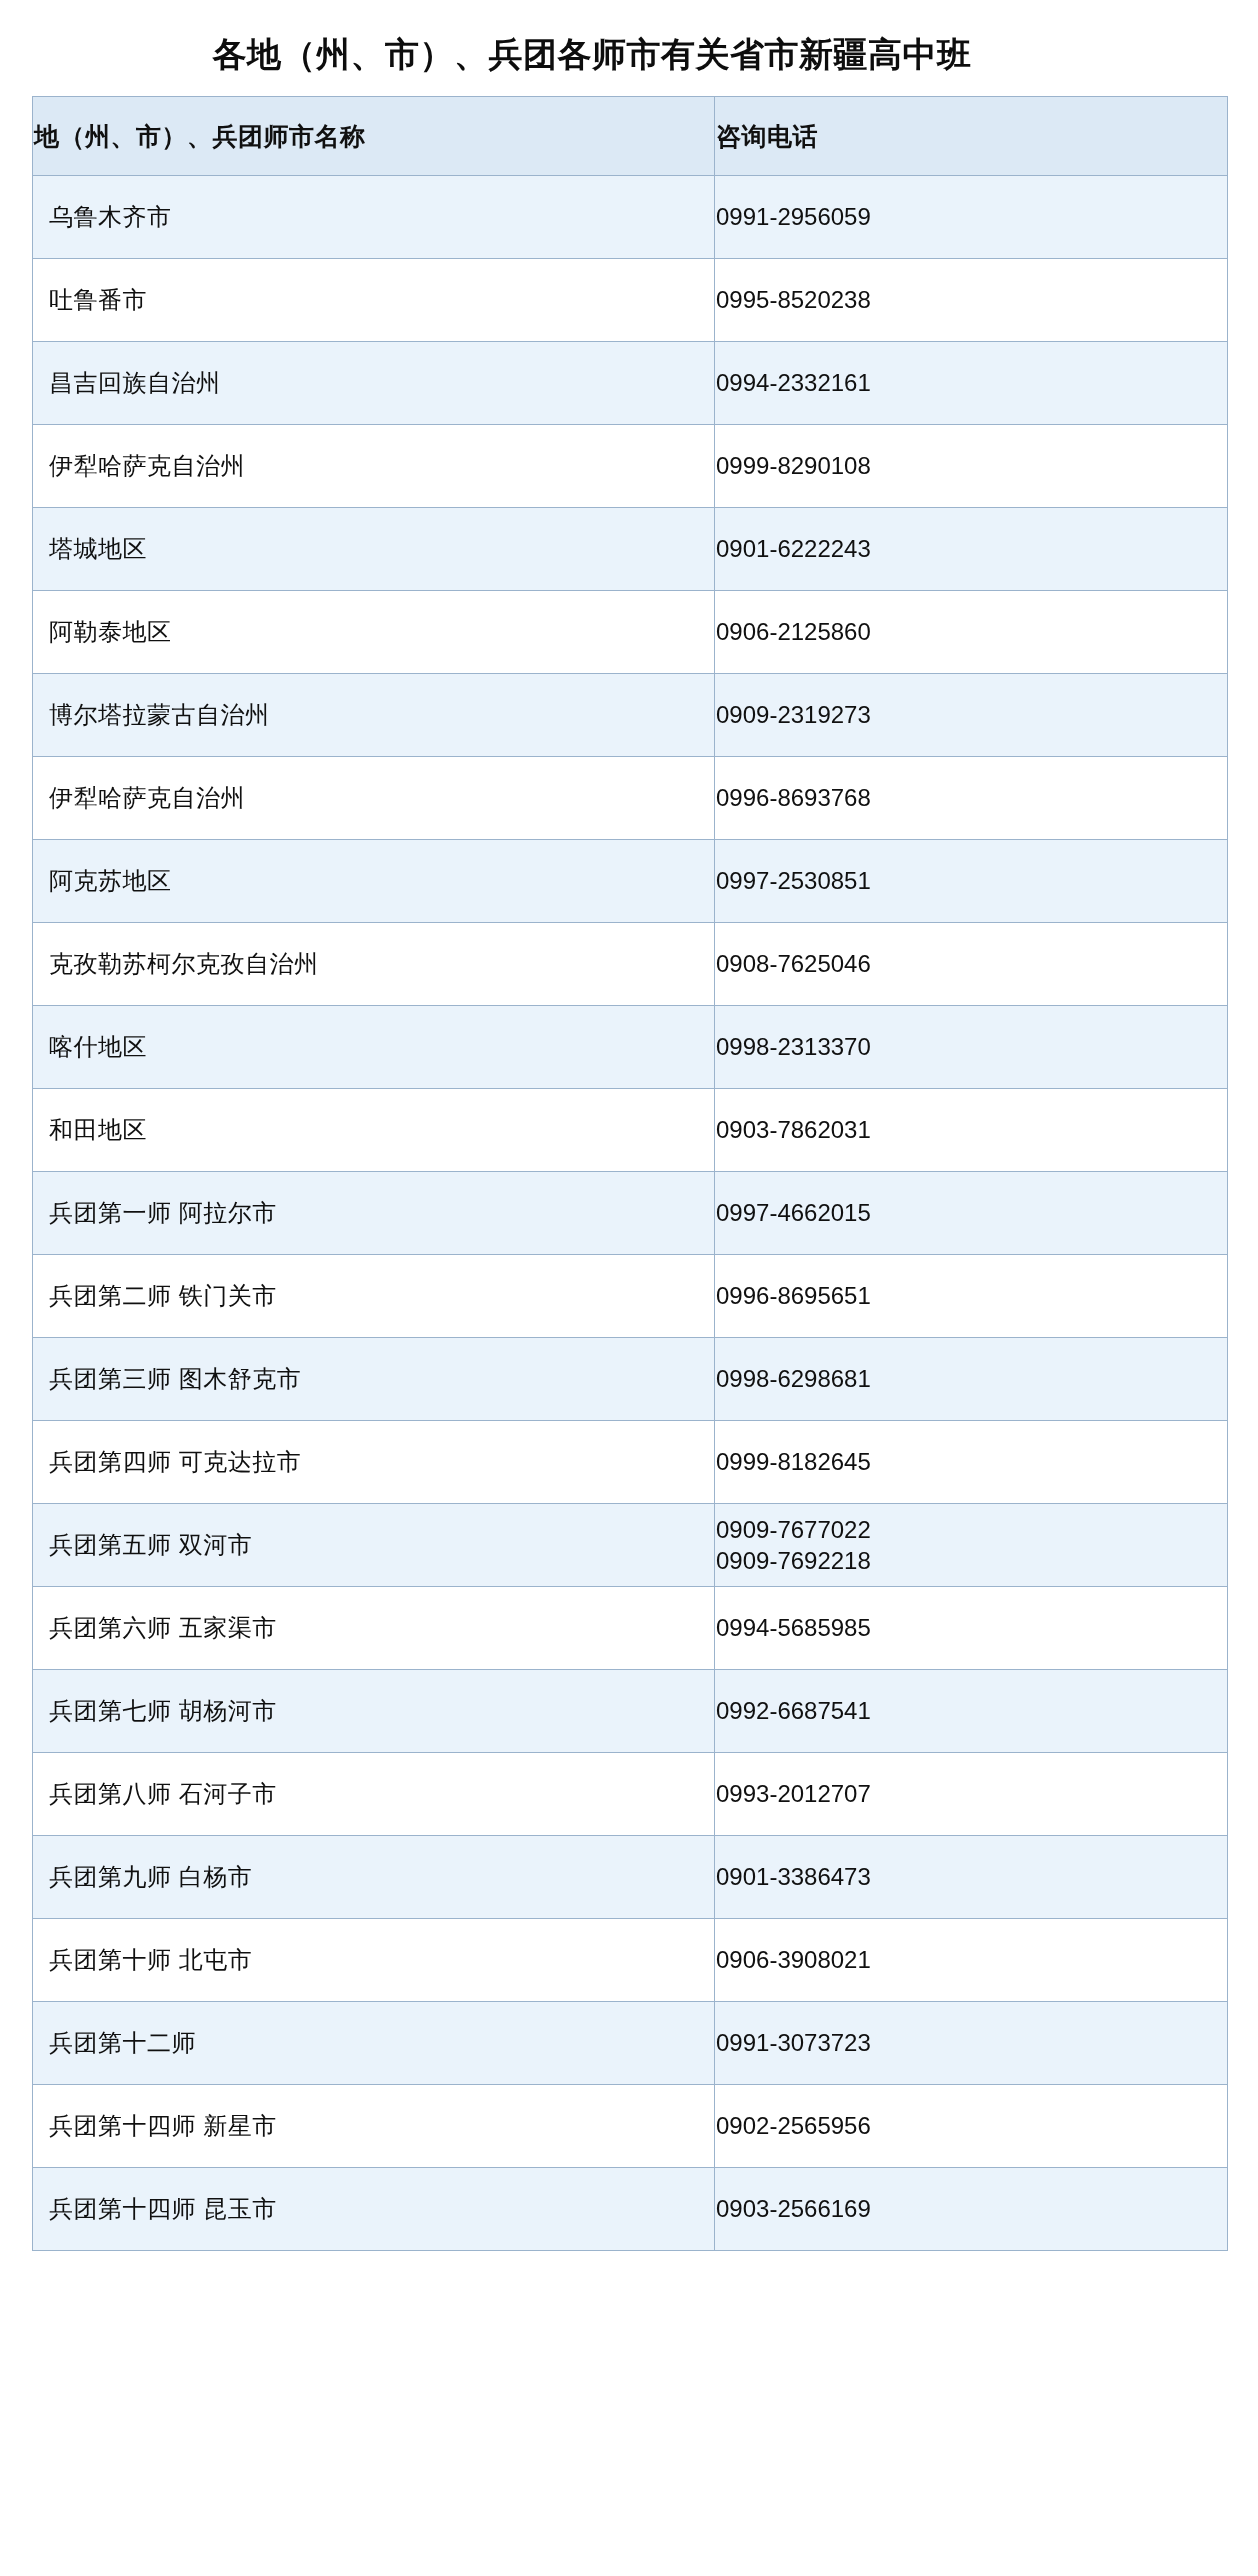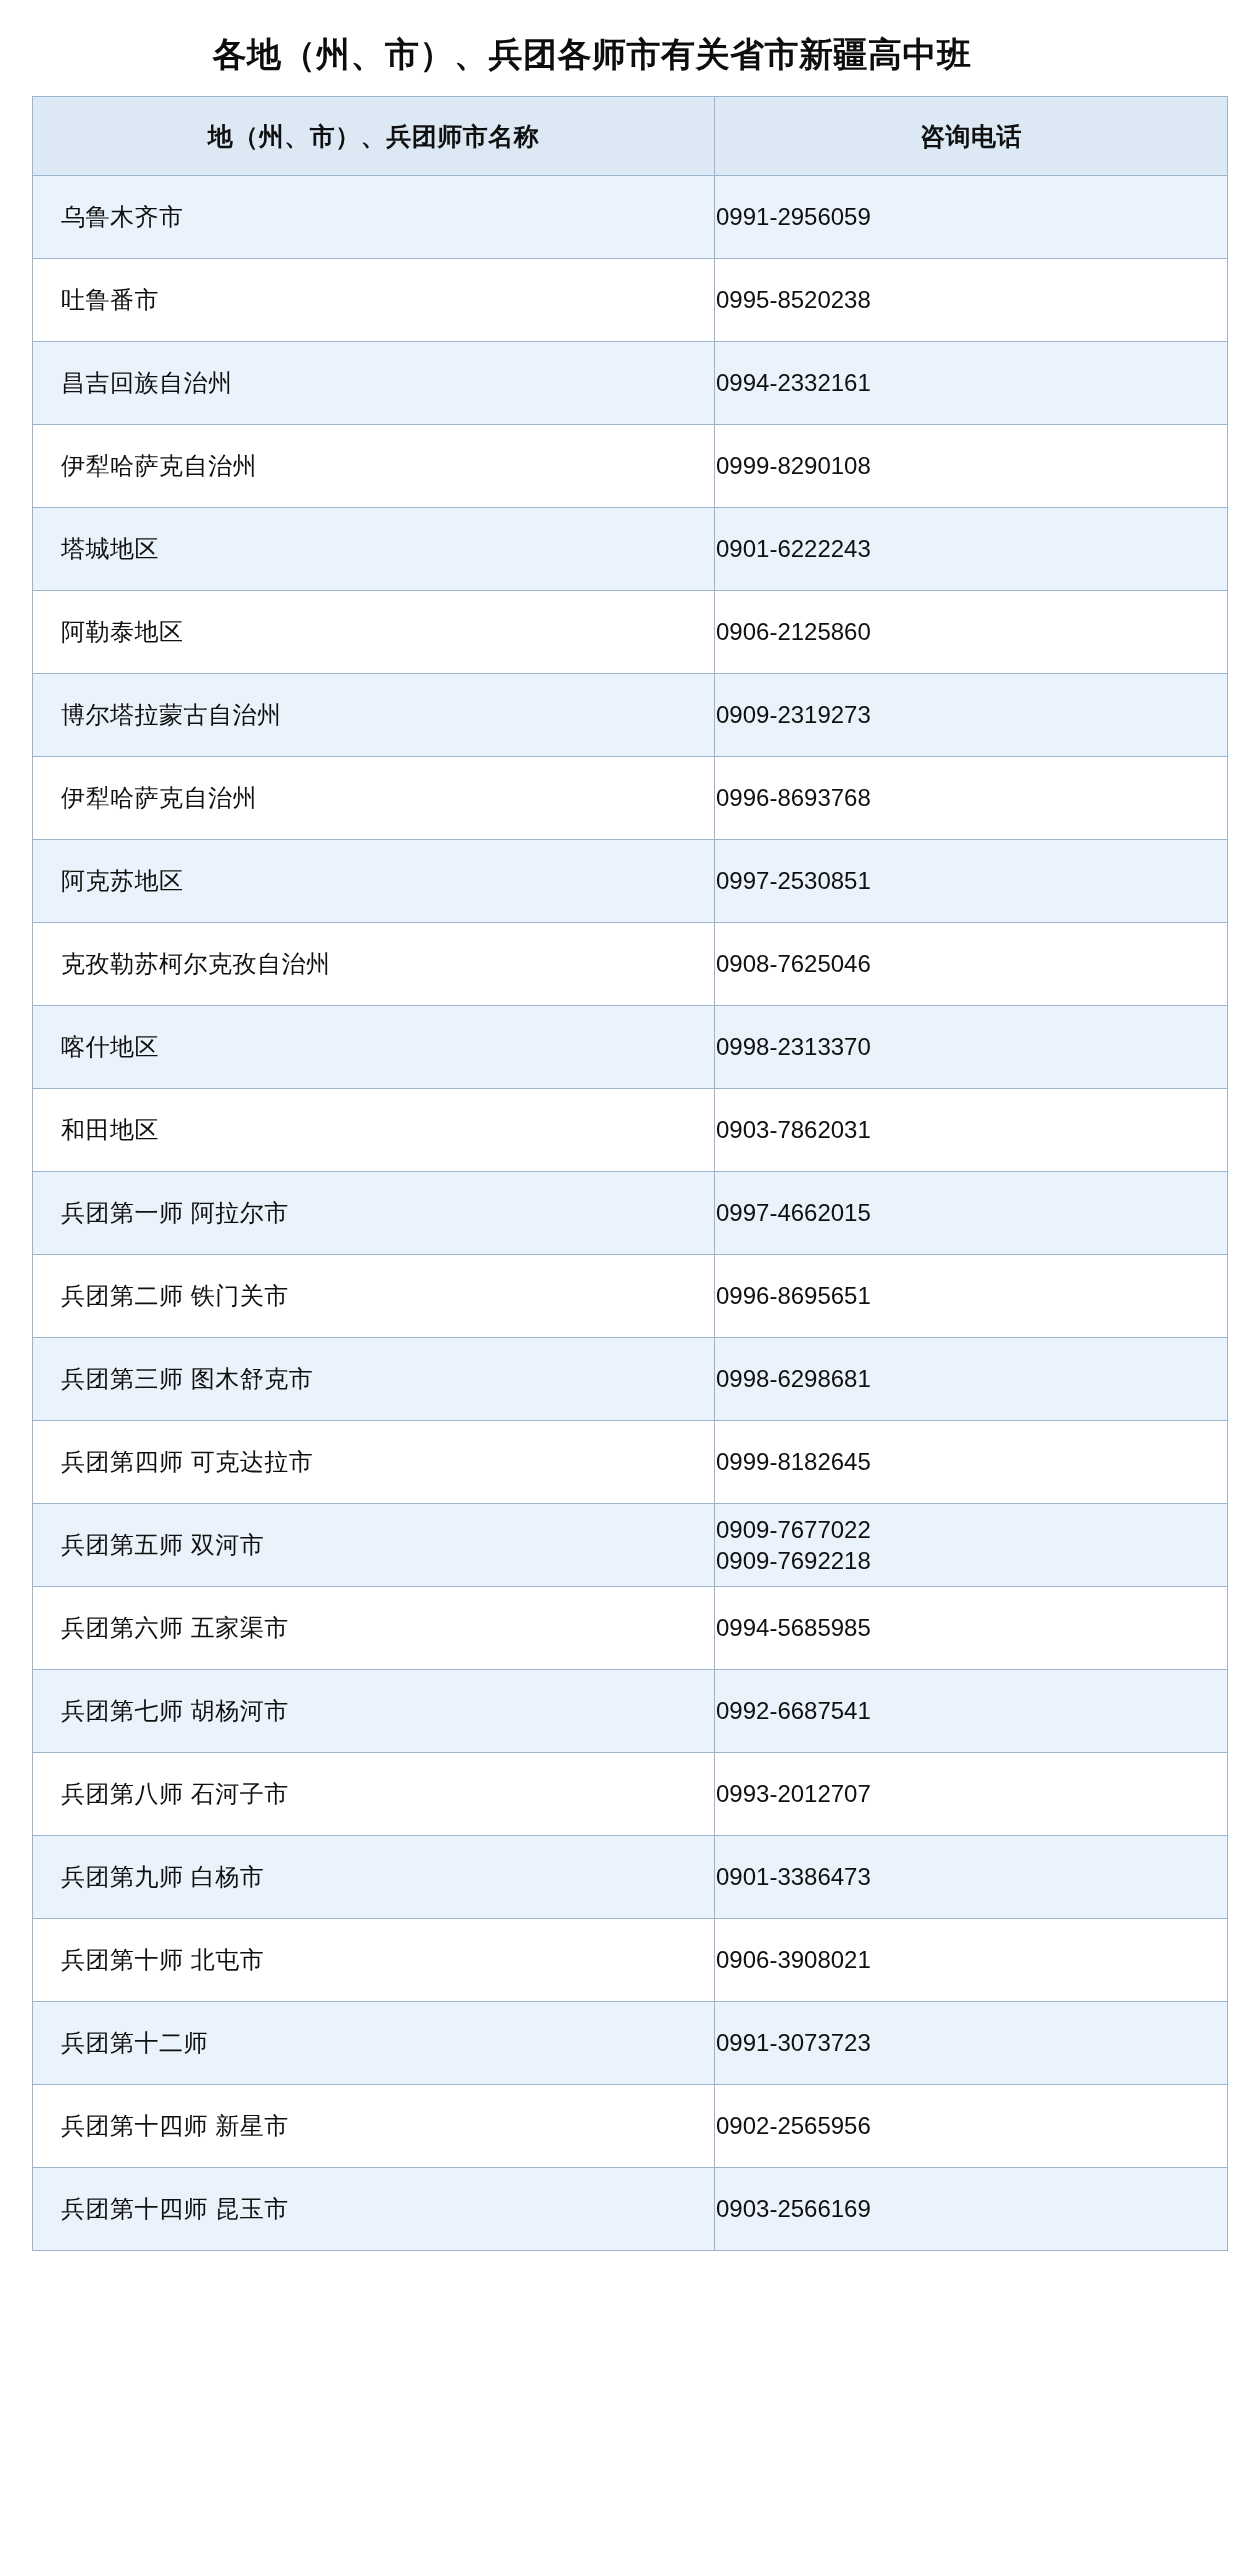--- a/index.html
+++ b/index.html
@@ -44,28 +44,28 @@
   table.phone-table td {
     border: 1px solid #9bb3cc;
     height: 83px;
     font-size: 24px;
     color: #101010;
     box-sizing: border-box;
   }
   table.phone-table thead th {
     background: #dce9f5;
     font-weight: bold;
-    text-align: center;
+    text-align: left;
     font-size: 25px;
     height: 79px;
     letter-spacing: 0.5px;
   }
   td.name-cell {
     text-align: left;
-    padding-left: 28px;
+    padding-left: 16px;
     letter-spacing: 0.5px;
   }
   td.phone-cell {
     text-align: left;
     font-size: 24px;
     line-height: 1.32;
   }
   tbody tr:nth-child(odd) td {
     background: #eaf3fb;
   }

